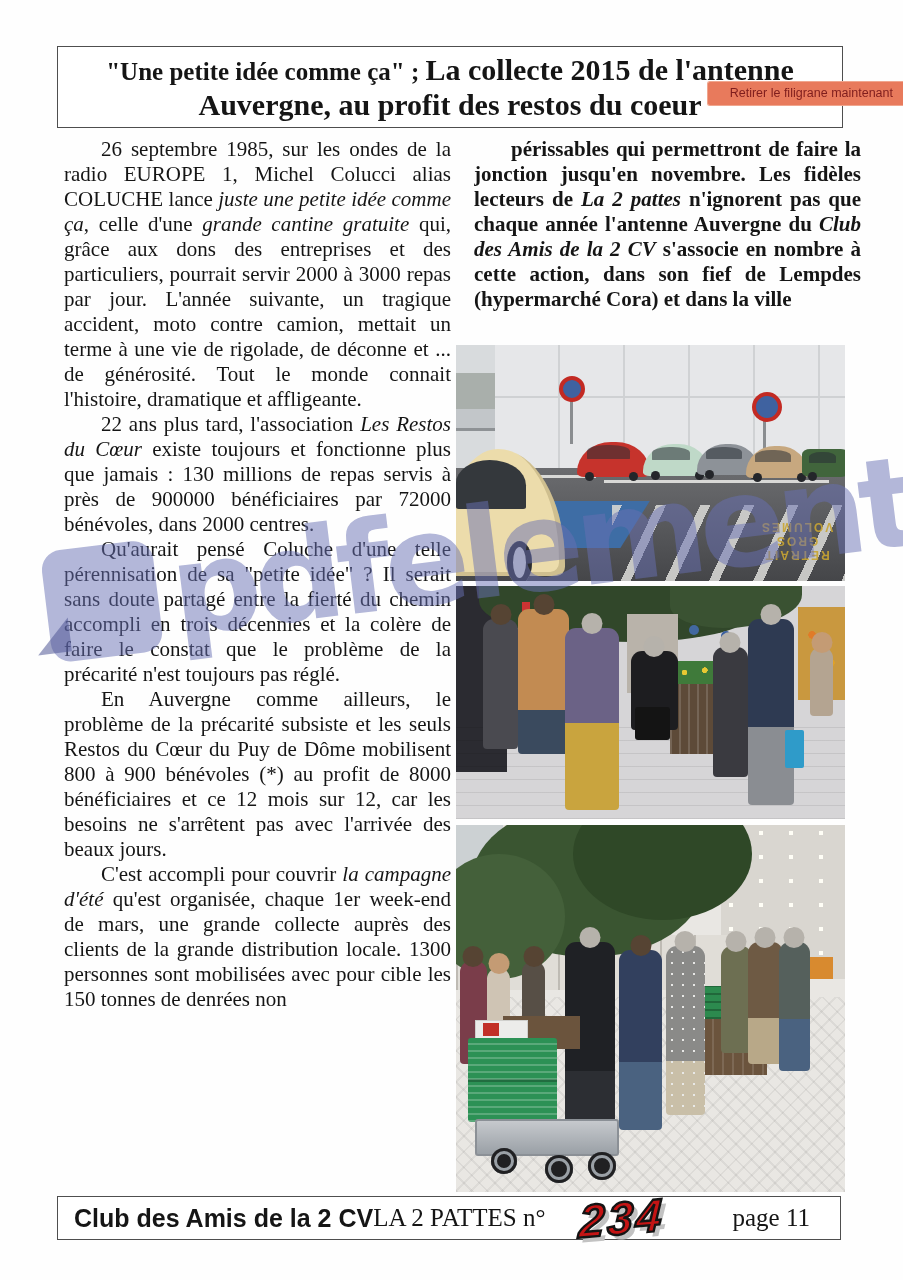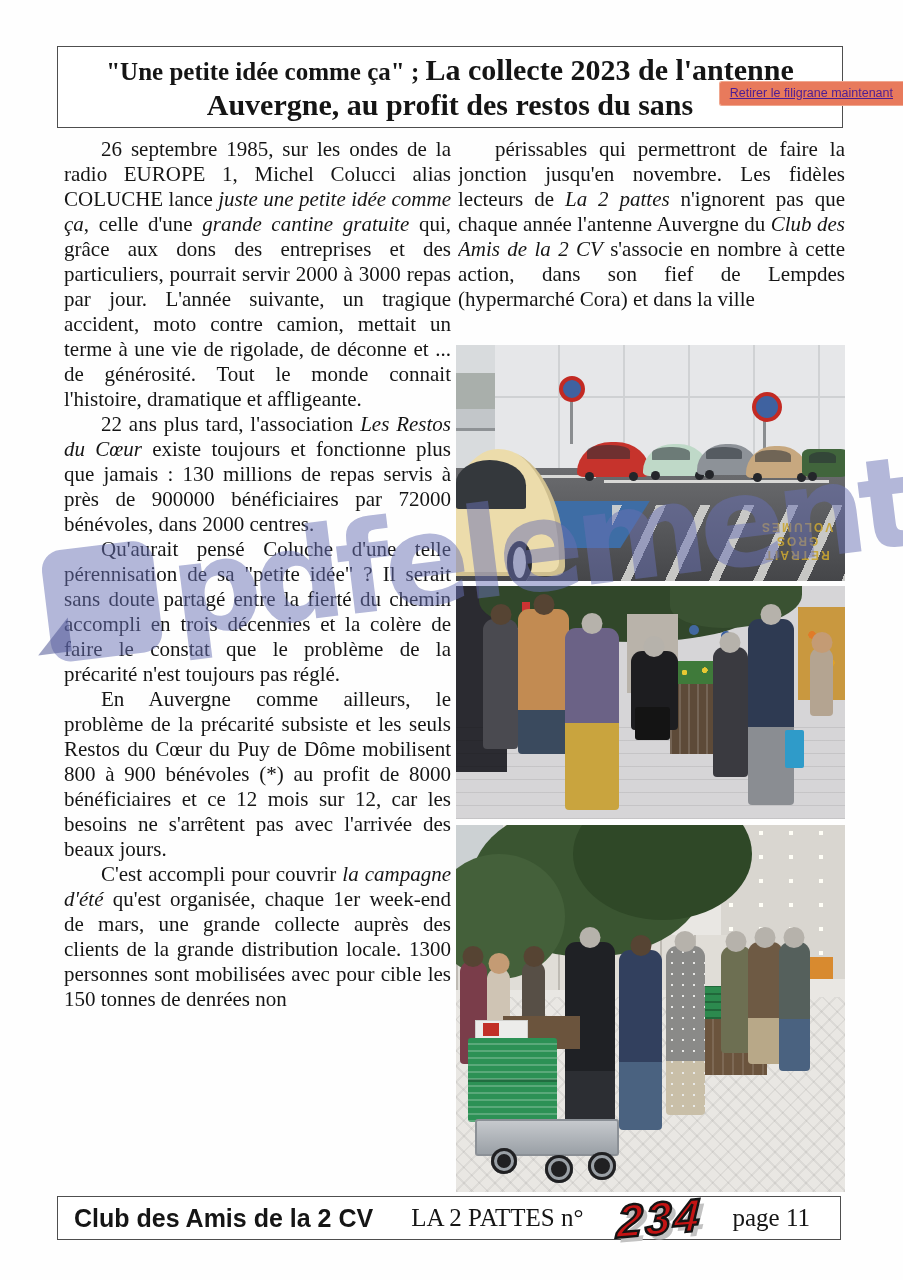--- a/index.html
+++ b/index.html
@@ -11,28 +11,28 @@
              border:1.5px solid #4e4e4e;background:#fff;text-align:center;
              display:flex;flex-direction:column;justify-content:center;line-height:1.18;}
   .title-line1{white-space:nowrap;}
   .t-small{font-weight:bold;font-size:25px;}
   .t-large{font-weight:bold;font-size:30px;}
   .title-line2{font-weight:bold;font-size:30px;}
 
   
   .wm-banner{position:absolute;right:0;top:81px;z-index:40;background:#e87a5c;
              border:1px solid #f0a68e;border-right:none;border-radius:3px 0 0 3px;
-             color:#4c1d95;font-family:"Liberation Sans",sans-serif;font-size:12.5px;
-             padding:4px 10px 5px 10px;cursor:pointer;text-decoration:underline;}
+             color:#7f1d1d;font-family:"Liberation Sans",sans-serif;font-size:12.5px;
+             padding:4px 10px 5px 22px;cursor:pointer;}
 
   
   .col{position:absolute;top:137px;width:387px;font-size:21px;line-height:25px;
        text-align:justify;overflow:hidden;}
   .col-left{left:64px;height:1050px;}
-  .col-right{left:458px;height:202px;}
+  .col-right{left:474px;height:202px;font-weight:bold;}
   .para{margin:0;text-indent:37px;}
   .para em{font-style:italic;}
 
   
   .photo{position:absolute;left:456px;width:389px;overflow:hidden;background:#cfcfcf;}
   .abs{position:absolute;}
 
   
   .photo1{top:345px;height:236px;background:#d8dbdd;}
   .p1-wall{left:10%;top:0;width:92%;height:52%;background:#e6e7e9;
@@ -124,34 +124,34 @@
   .wm-logo{width:112px;height:112px;border-radius:20px;background:rgba(104,111,180,.5);position:relative;flex:0 0 auto;}
   .wm-logo::after{content:"";position:absolute;left:-14px;bottom:10px;border-style:solid;
     border-width:0 0 34px 34px;border-color:transparent transparent rgba(80,87,150,.55) transparent;}
   .wm-text{font-family:"DejaVu Sans",sans-serif;font-weight:bold;font-size:126px;line-height:1;
     letter-spacing:-7px;color:rgba(104,111,180,.5);white-space:nowrap;}
 
   
   .footer-box{position:absolute;left:57px;top:1196px;width:784px;height:44px;border:1.5px solid #4e4e4e;
     background:#fff;display:flex;align-items:center;padding:0 16px;box-sizing:border-box;overflow:visible;}
   .f-club{font-family:"Liberation Sans",sans-serif;font-weight:bold;font-size:25px;}
-  .f-journal{font-size:25px;margin-left:38px;}
+  .f-journal{font-size:25px;}
   .f-issue{margin-left:34px;display:inline-block;font-family:"Liberation Sans",sans-serif;
     font-weight:bold;font-style:italic;font-size:46px;color:#c41414;letter-spacing:3px;
     -webkit-text-stroke:2.5px #141414;text-shadow:5px 5px 0 #c2c2c2;transform:rotate(-5deg) skewX(-8deg);}
   .f-page{font-size:25px;margin-left:auto;margin-right:14px;}
 </style>
 </head>
 <body>
 
 <div class="page">
 
   <div class="title-box">
-    <div class="title-line1"><span class="t-small">"Une petite idée comme ça" ; </span><span class="t-large">La collecte 2023 de l'antenne</span></div>
-    <div class="title-line2 t-large">Auvergne, au profit des restos du sans</div>
+    <div class="title-line1"><span class="t-small">"Une petite idée comme ça" ; </span><span class="t-large">La collecte 2015 de l'antenne</span></div>
+    <div class="title-line2 t-large">Auvergne, au profit des restos du coeur</div>
   </div>
 
   <div class="wm-banner">Retirer le filigrane maintenant</div>
 
   <div class="col col-left">
       <p class="para"><span>26 septembre 1985, sur les ondes de la radio EUROPE 1, Michel Colucci alias COLUCHE lance </span><em>juste une petite idée comme ça</em><span>, celle d'une </span><em>grande cantine gratuite</em><span> qui, grâce aux dons des entreprises et des particuliers, pourrait servir 2000 à 3000 repas par jour. L'année suivante, un tragique accident, moto contre camion, mettait un terme à une vie de rigolade, de déconne et ... de générosité. Tout le monde connait l'histoire, dramatique et affligeante.</span></p>
       <p class="para"><span>22 ans plus tard, l'association </span><em>Les Restos du Cœur</em><span> existe toujours et fonctionne plus que jamais : 130 millions de repas servis à près de 900000 bénéficiaires par 72000 bénévoles, dans 2000 centres.</span></p>
       <p class="para"><span>Qu'aurait pensé Coluche d'une telle pérennisation de sa "petite idée" ? Il serait sans doute partagé entre la fierté du chemin accompli en trois décennies et la colère de faire le constat que le problème de la précarité n'est toujours pas réglé.</span></p>
       <p class="para"><span>En Auvergne comme ailleurs, le problème de la précarité subsiste et les seuls Restos du Cœur du Puy de Dôme mobilisent 800 à 900 bénévoles (*) au profit de 8000 bénéficiaires et ce 12 mois sur 12, car les besoins ne s'arrêtent pas avec l'arrivée des beaux jours.</span></p>
       <p class="para"><span>C'est accompli pour couvrir </span><em>la campagne d'été</em><span> qu'est organisée, chaque 1er week-end de mars, une grande collecte auprès des clients de la grande distribution locale. 1300 personnes sont mobilisées avec pour cible les 150 tonnes de denrées non</span></p>

